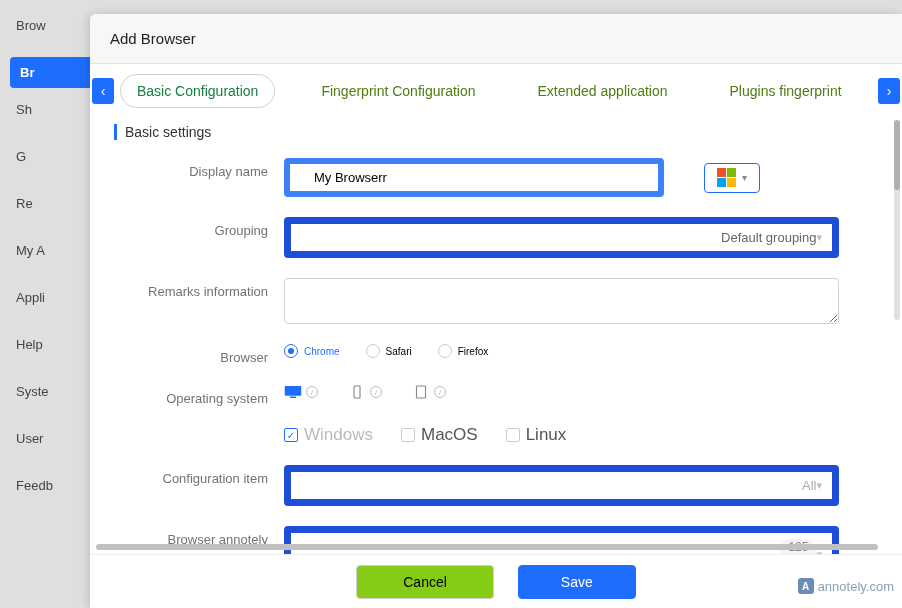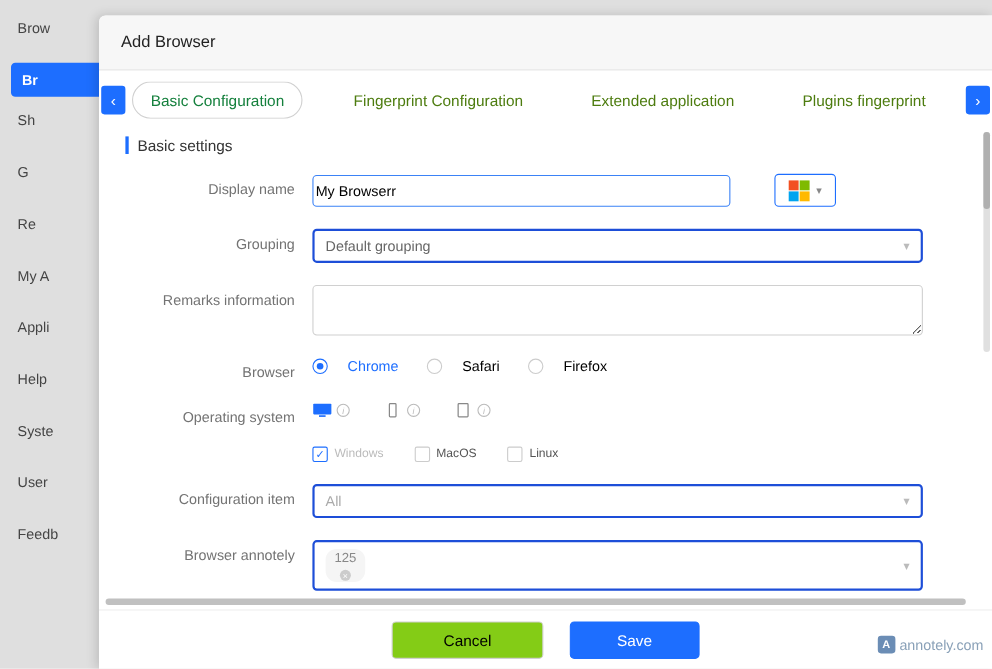--- a/index.html
+++ b/index.html
@@ -20,45 +20,45 @@
 .tab { font-size: 14px; color: #4d7c0f; padding: 8px 16px; cursor: pointer; white-space: nowrap; }
 .tab.active { background: #fff; border: 1px solid #d0d0d0; border-radius: 18px; color: #15803d; font-weight: 500; }
 
 .content { flex: 1; overflow-y: auto; padding: 6px 24px 20px 24px; position: relative; }
 .section-title { font-size: 14px; color: #333; border-left: 3px solid #1d6eff; padding-left: 8px; margin-bottom: 18px; }
 
 .form-row { display: flex; align-items: flex-start; margin-bottom: 20px; }
 .form-label { width: 170px; text-align: right; padding-right: 16px; font-size: 13px; color: #737373; padding-top: 6px; }
 .form-control { flex: 1; display: flex; gap: 12px; align-items: center; }
 
-.text-input { border: 1px solid #3b82f6; border-radius: 4px; padding: 6px 2px; font-size: 13px; width: 380px; outline: none; }
-.select-input { border: 2px solid #1d4ed8; border-radius: 4px; padding: 6px 10px; font-size: 13px; width: 555px; background: #fff; color: #666; display: flex; justify-content: space-between; align-items: center; cursor: pointer; }
+.text-input { border: 6px solid #3b82f6; border-radius: 4px; padding: 6px 24px; font-size: 13px; width: 380px; outline: none; }
+.select-input { border: 7px solid #1d4ed8; border-radius: 4px; padding: 6px 10px; font-size: 13px; width: 555px; background: #fff; color: #666; display: flex; justify-content: flex-end; align-items: center; cursor: pointer; }
 .select-input .chev { color: #bbb; font-size: 11px; }
 .select-disabled { color: #aaa; }
 .textarea-input { border: 1px solid #d0d0d0; border-radius: 4px; padding: 6px 10px; font-size: 13px; width: 555px; height: 46px; resize: both; outline: none; }
 
 .logo-picker { border: 1px solid #1d6eff; border-radius: 4px; width: 56px; height: 30px; display: flex; align-items: center; justify-content: center; gap: 6px; cursor: pointer; margin-left: 28px; }
 .win-logo { display: grid; grid-template-columns: 9px 9px; grid-template-rows: 9px 9px; gap: 1px; }
 .win-logo > div:nth-child(1){background:#F25022}.win-logo > div:nth-child(2){background:#7FBA00}.win-logo > div:nth-child(3){background:#00A4EF}.win-logo > div:nth-child(4){background:#FFB900}
 .chev-down { color: #888; font-size: 10px; }
 
 .radio-group { display: flex; gap: 26px; }
-.radio-item { display: flex; align-items: center; gap: 18px; cursor: pointer; font-size: 13px; }
+.radio-item { display: flex; align-items: center; gap: 6px; cursor: pointer; font-size: 10px; }
 .radio-circle { width: 14px; height: 14px; border: 1px solid #ccc; border-radius: 50%; display: flex; align-items: center; justify-content: center; }
 .radio-item.selected .radio-circle { border-color: #1d6eff; }
 .radio-item.selected .radio-circle::after { content:""; width: 6px; height: 6px; background: #1d6eff; border-radius: 50%; }
 .radio-item.selected { color: #1d6eff; font-weight: 500; }
 
 .os-icons { display: flex; gap: 30px; margin-bottom: 12px; }
 .os-icon-grp { display: flex; align-items: center; gap: 4px; }
 .os-svg { width: 18px; height: 14px; }
 .info-circle { width: 12px; height: 12px; border: 1px solid #bbb; border-radius: 50%; color: #bbb; font-size: 8px; display: flex; align-items: center; justify-content: center; font-style: italic; }
 
 .check-group { display: flex; gap: 28px; }
-.check-item { display: flex; gap: 6px; font-size: 11px; color: #555; cursor: pointer; }
+.check-item { display: flex; align-items: center; gap: 6px; font-size: 17px; color: #555; cursor: pointer; }
 .check-box { width: 14px; height: 14px; border: 1px solid #ccc; border-radius: 2px; display: flex; align-items: center; justify-content: center; }
 .check-item.checked .check-box { border-color: #1d6eff; color: #1d6eff; }
 .check-item.checked .check-box::after { content: "✓"; font-size: 10px; }
 .check-item.disabled { color: #bbb; cursor: default; }
 
 .version-tag { display: inline-flex; align-items: center; gap: 4px; background: #f5f5f5; border-radius: 10px; padding: 1px 8px; font-size: 12px; color: #888; flex-direction: column; }
 .version-tag .x { width: 10px; height: 10px; border-radius: 50%; background: #ccc; color: #fff; font-size: 8px; display: flex; align-items: center; justify-content: center; }
 
 .scroll-track { position: absolute; right: 2px; top: 120px; width: 6px; height: 200px; background: #e0e0e0; border-radius: 3px; }
 .scroll-track::after { content:""; position:absolute; top:0; left:0; width:100%; height:70px; background:#b0b0b0; border-radius:3px; }

